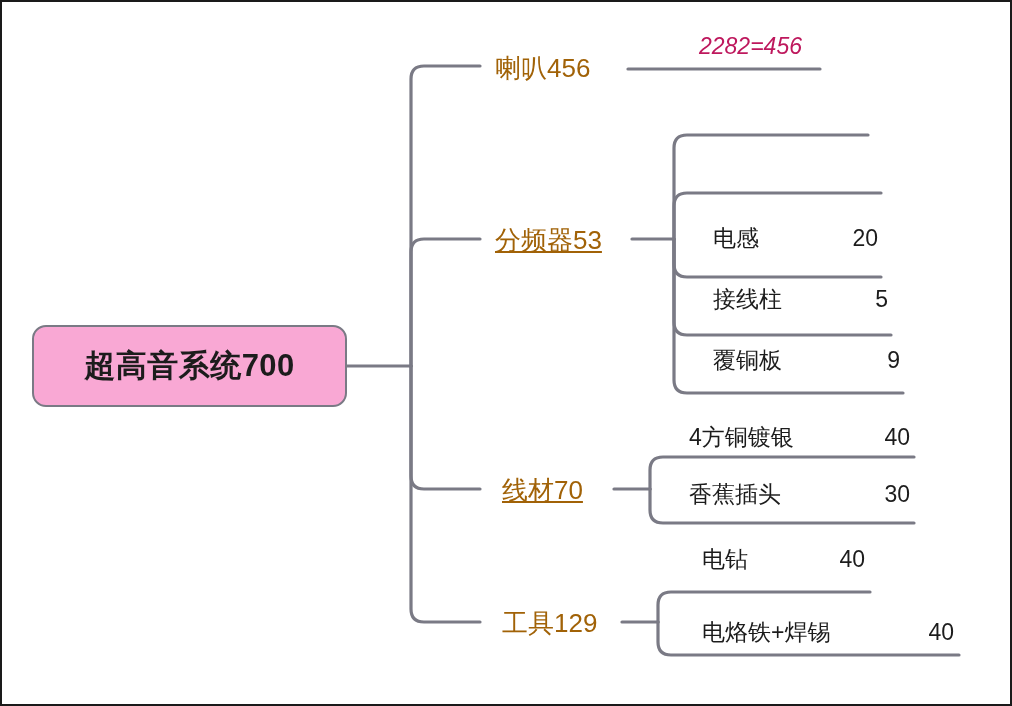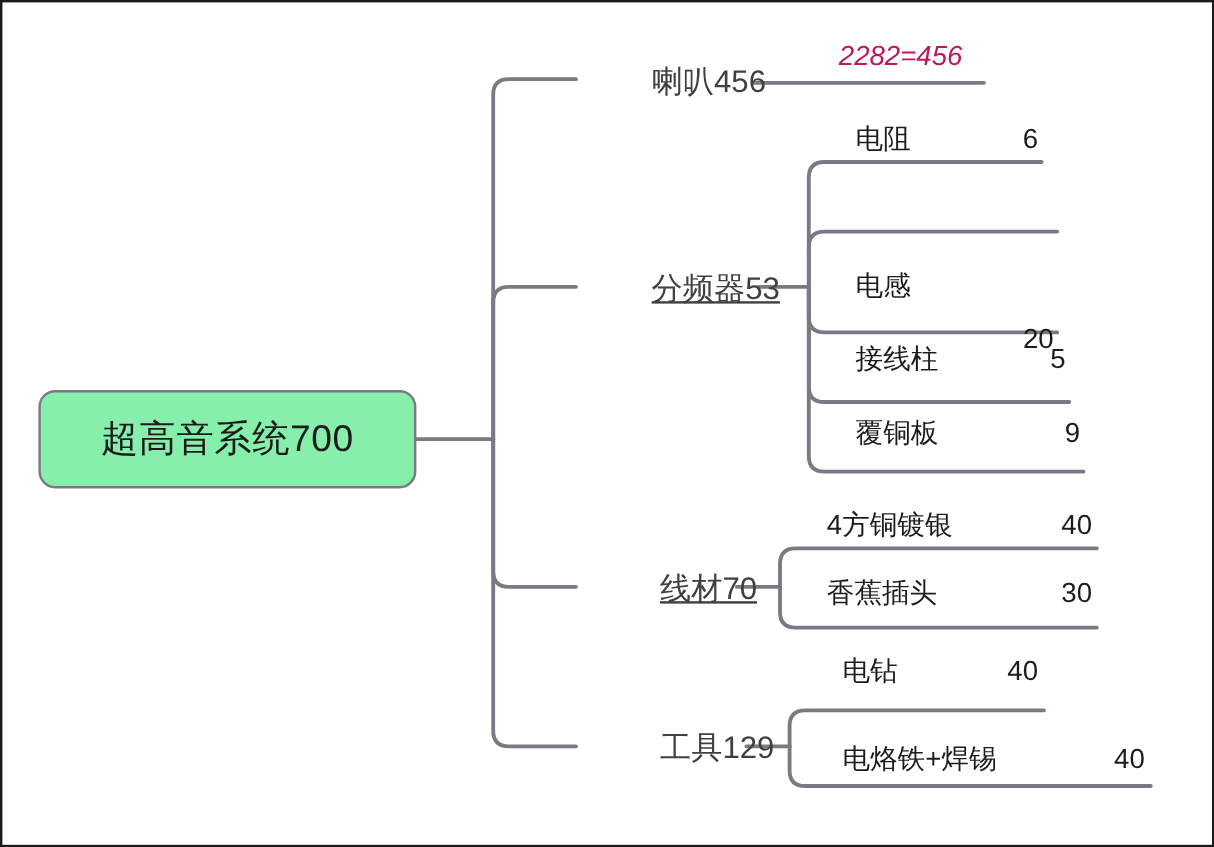--- a/index.html
+++ b/index.html
@@ -38,37 +38,37 @@
   }
   
   #root-node {
     position: absolute;
     left: 30px;
     top: 323px;
     width: 315px;
     height: 82px;
     border: 2.5px solid #7a7a85;
     border-radius: 14px;
-    background: #86efac;
+    background: #f9a8d4;
     box-sizing: border-box;
     display: flex;
     align-items: center;
     justify-content: center;
+    font-weight: bold;
   }
   #root-node .root-text {
     font-size: 31px;
     color: #1c1c1c;
     letter-spacing: 0.5px;
   }
   
   .l1-label {
     font-size: 26px;
-    color: #404040;
+    color: #a16207;
     transform: translateY(-50%);
-    margin-left: 48px;
   }
   
   .l2-row {
     position: absolute;
     height: 40px;
     transform: translateY(-50%);
   }
   .l2-name {
     position: absolute;
     left: 0;
@@ -140,29 +140,25 @@
   <div class="node-label l1-label" style="left:493px; top:66px;">喇叭456</div>
 
   <div class="node-label l1-label" style="left:493px; top:238px;text-decoration:underline;">分频器53</div>
 
   <div class="node-label l1-label" style="left:500px; top:488px;text-decoration:underline;">线材70</div>
 
   <div class="node-label l1-label" style="left:500px; top:621px;">工具129</div>
 
   <div id="annotation-2282">2282=456</div>
 
-  <div class="l2-row" style="left:711px; top:113px; width:180px;">
-    <span class="l2-name">电阻</span>
-    <span class="l2-value" style="right:28px;">6</span>
-  </div>
 
 
   <div class="l2-row" style="left:711px; top:236px; width:180px;">
     <span class="l2-name">电感</span>
-    <span class="l2-value" style="right:15px;margin-top:44px;">20</span>
+    <span class="l2-value" style="right:15px;">20</span>
   </div>
 
   <div class="l2-row" style="left:711px; top:297px; width:180px;">
     <span class="l2-name">接线柱</span>
     <span class="l2-value" style="right:5px;">5</span>
   </div>
 
   <div class="l2-row" style="left:711px; top:358px; width:192px;">
     <span class="l2-name">覆铜板</span>
     <span class="l2-value" style="right:5px;">9</span>

